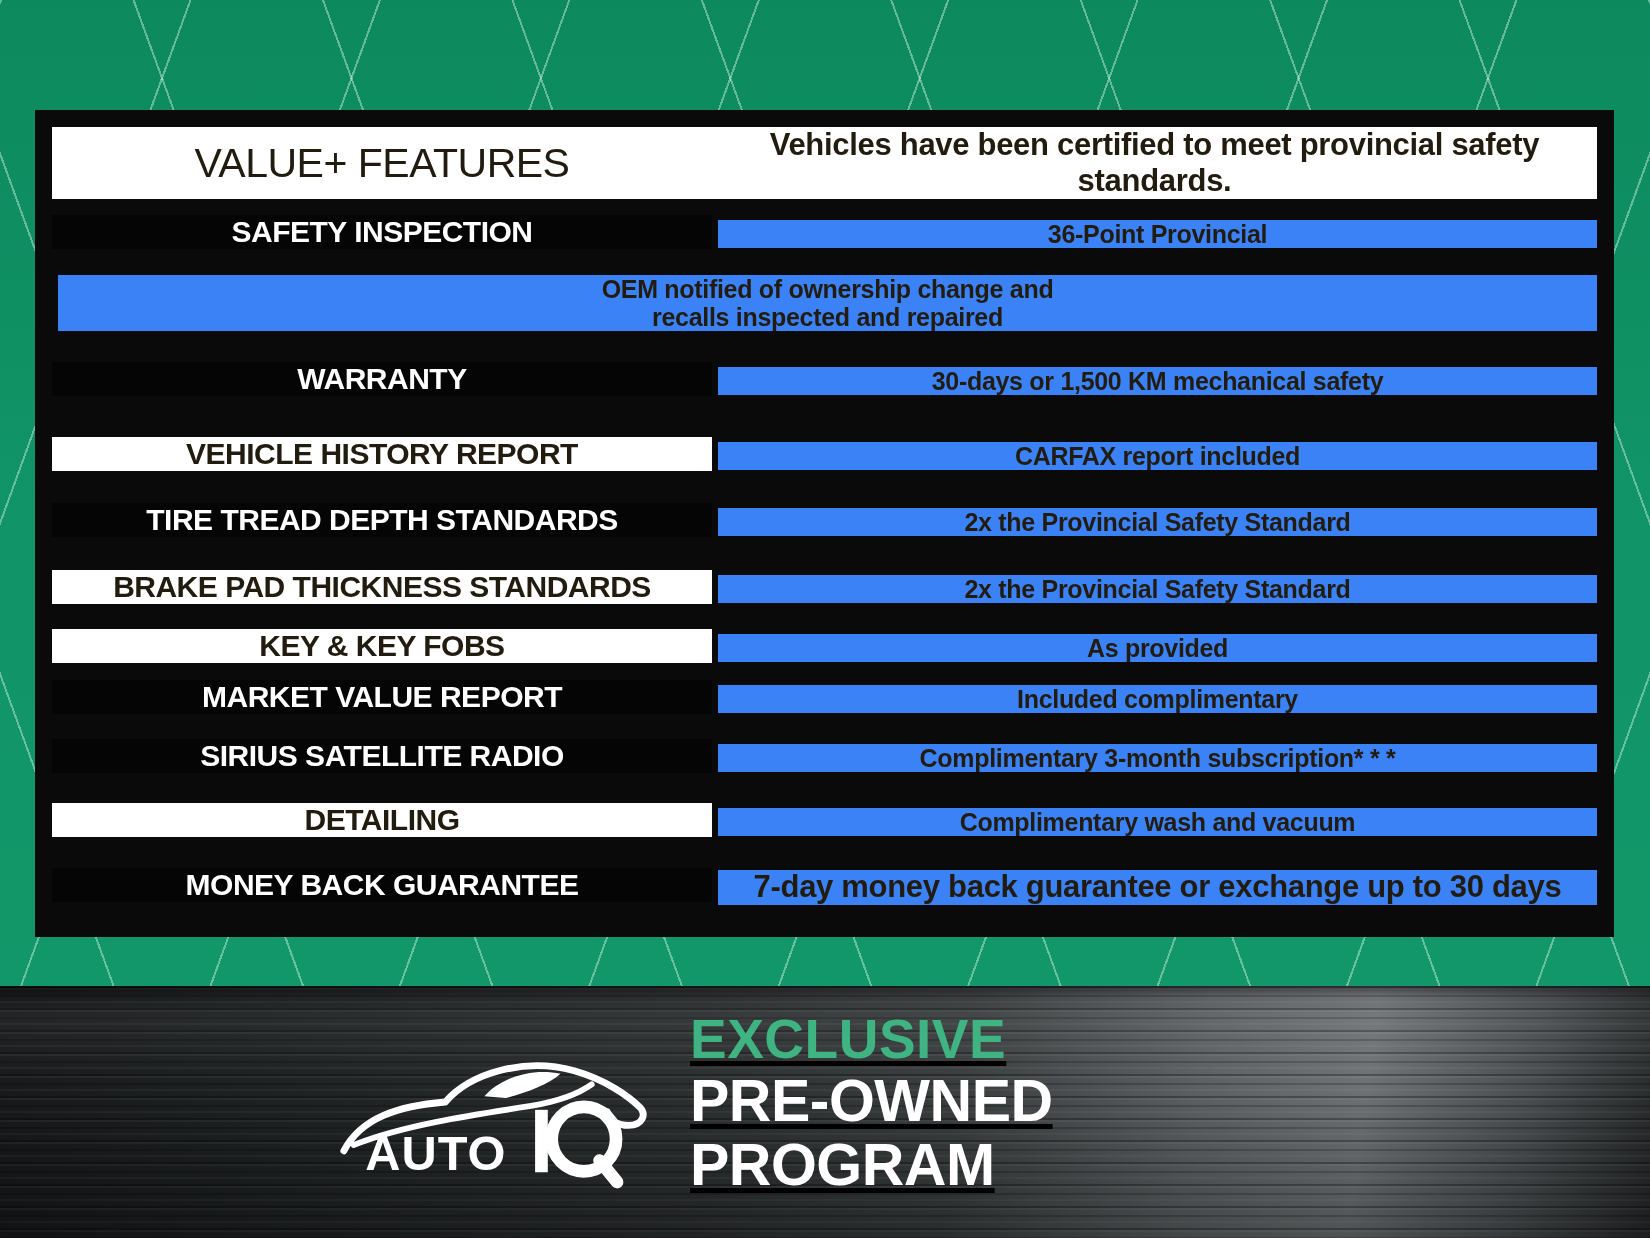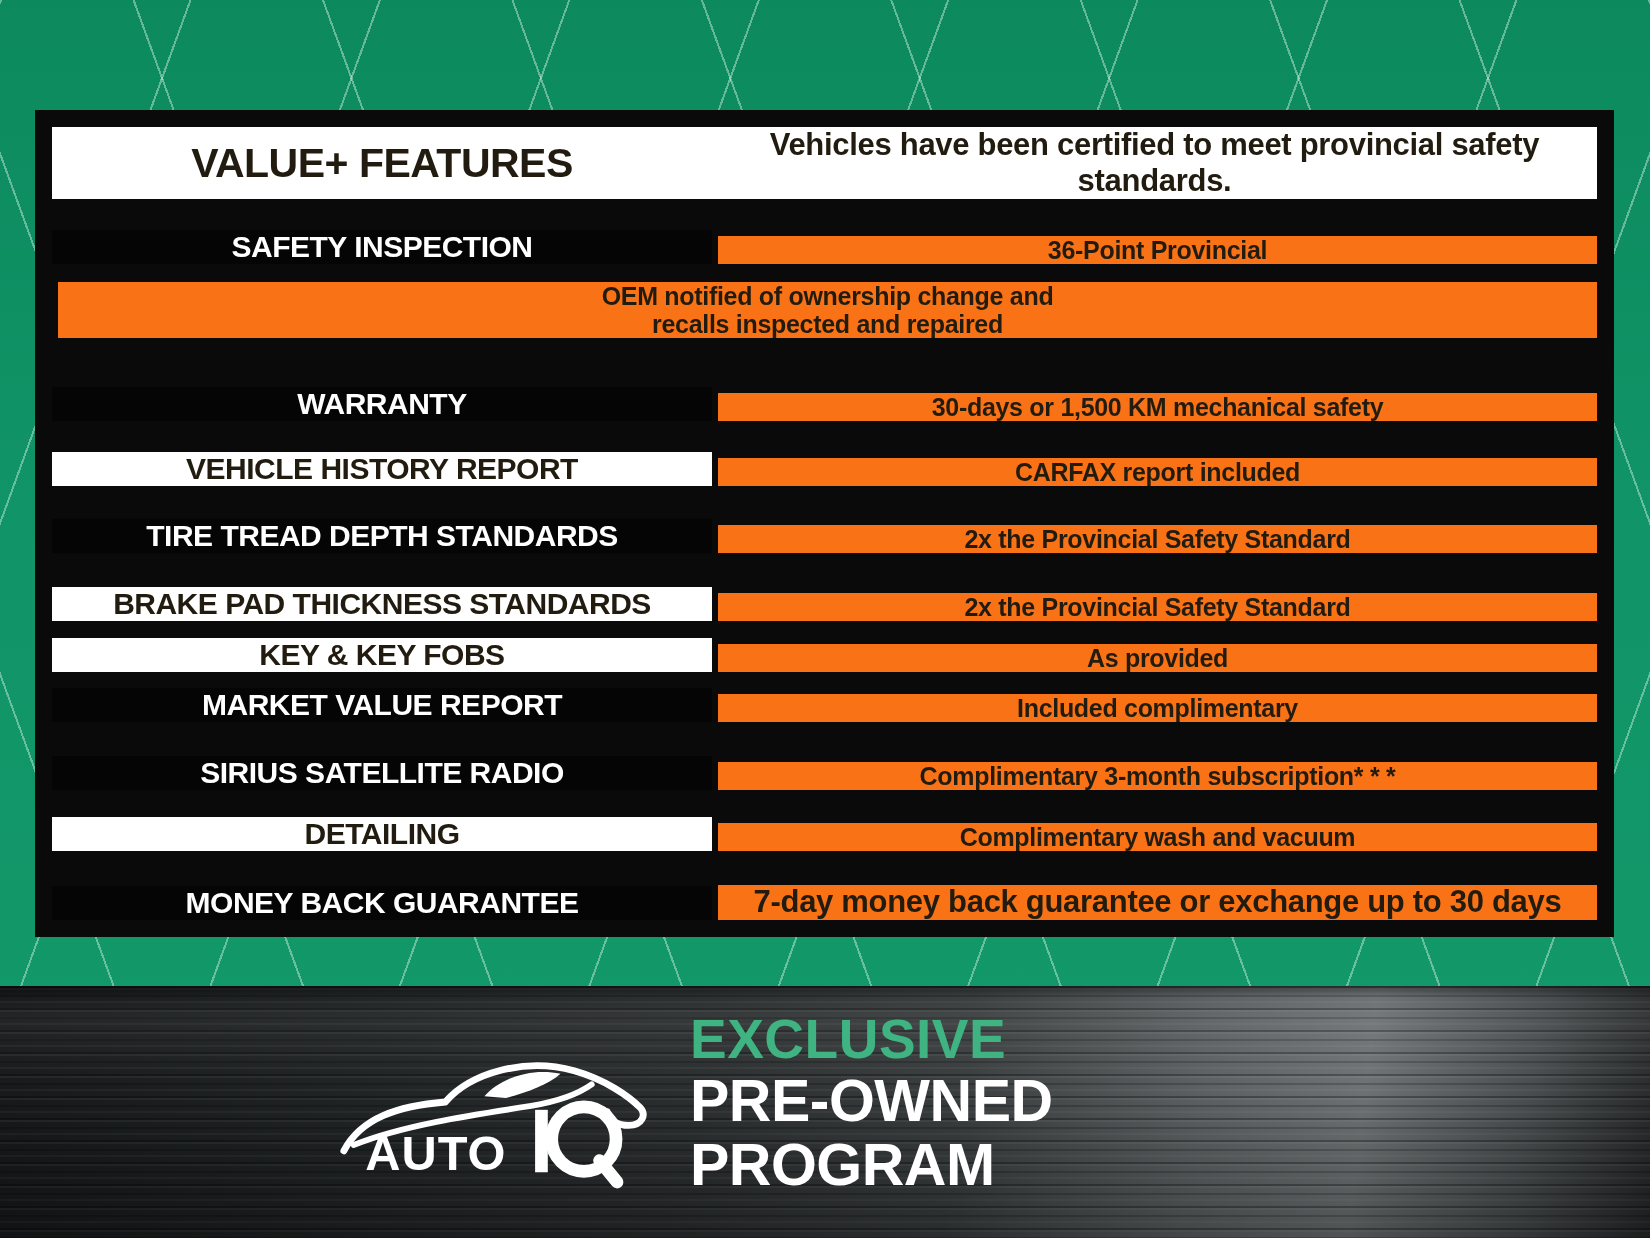--- a/index.html
+++ b/index.html
@@ -18,37 +18,37 @@
   
   .table-card {
     position:absolute; left:35px; top:110px; width:1579px; height:827px;
     background:#0a0a0a; padding:17px;
   }
   .table-inner { display:flex; flex-direction:column; width:100%; height:100%; background:#0a0a0a; }
 
   .hdr-row { display:flex; background:#ffffff; flex:70 0 0; align-items:stretch; }
   .hdr-title {
     width:660px; display:flex; align-items:center; justify-content:center;
-    font-size:41px; font-weight:bold; letter-spacing:-0.5px; color:#221c10; text-align:center;
+    font-size:41px; font-weight:normal; letter-spacing:-0.5px; color:#221c10; text-align:center;
   }
   .hdr-sub {
     flex:1; display:flex; align-items:center; justify-content:center;
     font-size:31px; font-weight:bold; letter-spacing:-0.3px; color:#221c10; text-align:center;
     padding:0 14px;
   }
 
-  .row { display:flex; align-items:flex-end; }
+  .row { display:flex; align-items:center; }
   .cell-label {
     width:660px; display:flex; align-items:center; justify-content:center;
     font-size:30px; font-weight:bold; letter-spacing:-0.5px; text-align:center; padding:0 12px;
   }
   .row.dark  .cell-label { background:#050505; color:#ffffff; }
   .row.light .cell-label { background:#ffffff; color:#221c10; }
   .cell-value {
-    flex:1; margin-left:6px; background:#f97316; color:#221c10;
+    flex:1; margin-left:6px; background:#3b82f6; color:#221c10;
     border-top:4px solid #0a0a0a;
     display:flex; flex-direction:column; align-items:center; justify-content:center;
     font-size:25px; font-weight:bold; letter-spacing:-0.3px; text-align:center; line-height:1.12;
     padding:0 14px;
   }
   .cell-value.big { font-size:31px; }
   .vline2:empty { display:none; }
 
   
   .banner {
@@ -58,21 +58,21 @@
       repeating-linear-gradient(180deg,
         rgba(0,0,0,0.30) 0 2px, rgba(255,255,255,0.05) 2px 4px, rgba(0,0,0,0) 4px 9px,
         rgba(0,0,0,0.20) 9px 11px, rgba(0,0,0,0) 11px 15px, rgba(255,255,255,0.04) 15px 17px, rgba(0,0,0,0) 17px 22px),
       linear-gradient(97deg, #17191a 0%, #212425 22%, #2c2f30 42%, #3a3e3f 58%, #5c6062 72%, #6e7274 82%, #494d4f 92%, #262829 100%);
   }
   .banner-inner {
     display:flex; align-items:center; height:100%;
     padding-left:338px; padding-bottom:18px; gap:30px;
   }
   .logo { width:322px; height:178px; flex:0 0 auto; }
-  .banner-text { display:flex; flex-direction:column; line-height:1; }
+  .banner-text { display:flex; flex-direction:column; line-height:1;text-decoration:underline; }
   .banner-exclusive { color:#3fb381; font-size:55px; font-weight:bold; letter-spacing:0.5px; }
   .banner-white { color:#ffffff; font-size:59px; font-weight:bold; letter-spacing:-0.5px; margin-top:5px; }
 </style>
 </head>
 <body>
 
 <div class="page">
 
   <div class="table-card">
     <div class="table-inner">

